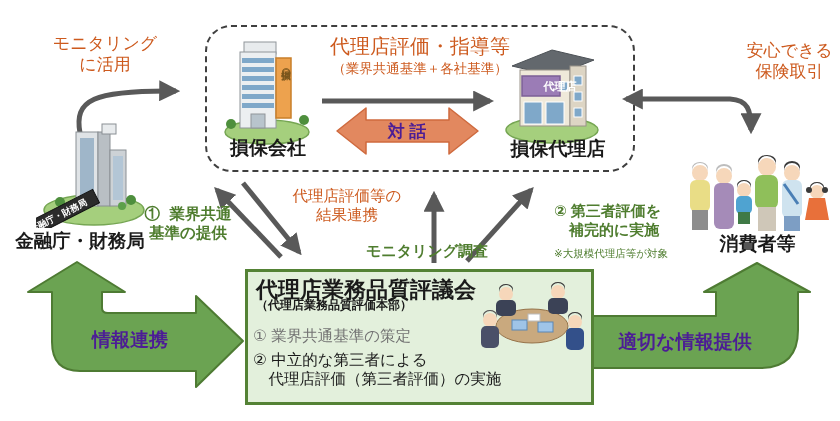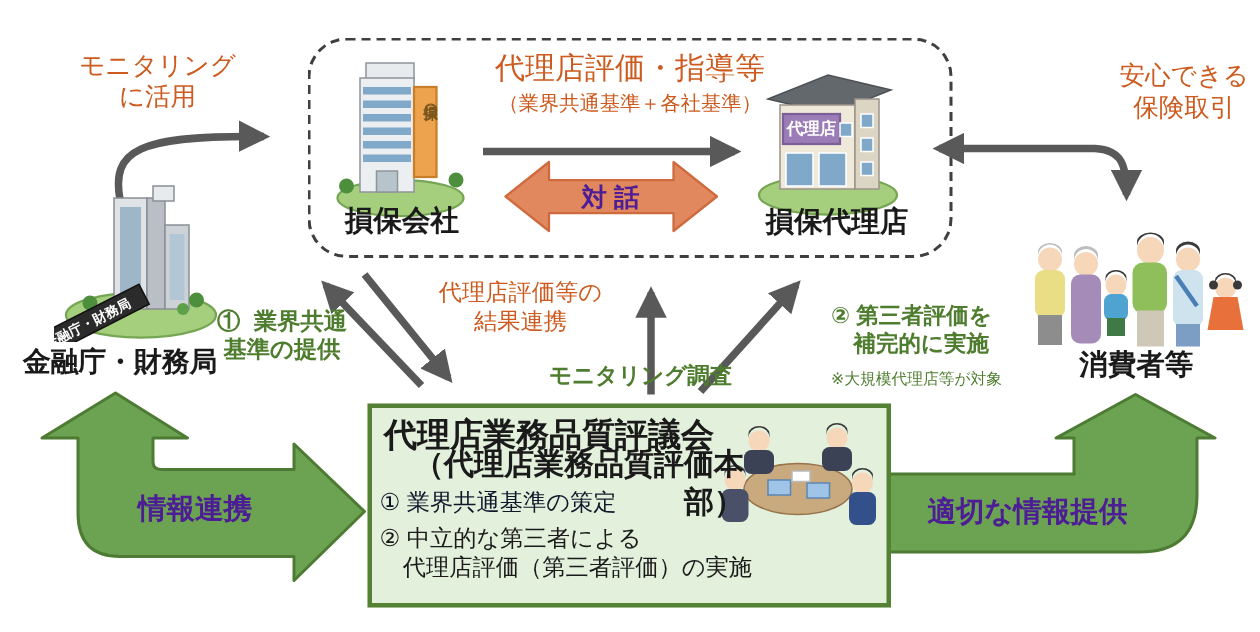--- a/index.html
+++ b/index.html
@@ -91,21 +91,21 @@
     <rect x="20" y="32" width="50" height="56" fill="#efe9da" stroke="#9a938a"></rect>
     <rect x="70" y="28" width="16" height="60" fill="#ddd5c4" stroke="#9a938a"></rect>
     <rect x="22" y="38" width="38" height="20" fill="#9b7cb6" stroke="#7c5f96" stroke-width="1.5"></rect>
     <rect x="60" y="44" width="8" height="9" fill="#7fa8c9" stroke="#ffffff"></rect>
     <rect x="74" y="38" width="8" height="9" fill="#7fa8c9" stroke="#ffffff"></rect>
     <rect x="74" y="54" width="8" height="9" fill="#7fa8c9" stroke="#ffffff"></rect>
     <rect x="74" y="70" width="8" height="9" fill="#7fa8c9" stroke="#ffffff"></rect>
     <rect x="24" y="64" width="18" height="22" fill="#7fa8c9" stroke="#ffffff"></rect>
     <rect x="46" y="64" width="18" height="22" fill="#7fa8c9" stroke="#ffffff"></rect>
   </svg>
-  <div class="lbl ctr" style="left:522px;top:80px;width:38px;font-size:11px;color:#ffffff;font-weight:bold;">代理店</div>
+  <div class="lbl ctr" style="left:522px;top:80px;width:38px;font-size:11px;color:#ffffff;font-weight:bold;padding-left:19px;">代理店</div>
 
   <svg class="illus" style="left:684px;top:146px;" width="152" height="88" viewBox="0 0 152 88">
     <circle cx="16" cy="27" r="8" fill="#f6d7ba"></circle>
       <path d="M8,25 a8,8 0 0 1 16,0 l0,-3 a8,6 0 0 0 -16,0 z" fill="#b9b9b9"></path>
     <rect x="6" y="34" width="20" height="32" rx="6" fill="#e9dd86"></rect>
     <rect x="8" y="64" width="16" height="20" fill="#8d8d8d"></rect>
     <circle cx="40" cy="30" r="8" fill="#f6d7ba"></circle>
       <path d="M32,28 a8,8 0 0 1 16,0 l0,-4 a8,6 0 0 0 -16,0 z" fill="#bdbdbd"></path>
     <rect x="30" y="37" width="20" height="46" rx="6" fill="#a58bb8"></rect>
     <circle cx="60" cy="44" r="7" fill="#f6d7ba"></circle>
@@ -167,21 +167,21 @@
   <div class="lbl orange ctr" style="left:277px;top:186px;width:140px;font-size:15.5px;">代理店評価等の
 結果連携</div>
   <div class="lbl greent" style="left:366px;top:242px;width:140px;font-size:15px;">モニタリング調査</div>
   <div class="lbl greent" style="left:554px;top:202px;width:150px;font-size:15px;">② 第三者評価を
 　補完的に実施</div>
   <div class="lbl" style="left:554px;top:247px;width:165px;font-size:10.5px;color:#4f7d2f;">※大規模代理店等が対象</div>
 
   <div class="lbl blackb ctr" style="left:700px;top:232px;width:115px;font-size:19px;">消費者等</div>
 
   <div class="lbl blackb" style="left:256px;top:276px;width:230px;font-size:22px;z-index:6;">代理店業務品質評議会</div>
-  <div class="lbl blackb" style="left:256px;top:298px;width:240px;font-size:20px;z-index:6;text-align:right;">（代理店業務品質評価本部）</div>
-  <div class="lbl" style="left:253px;top:326px;width:240px;font-size:15.5px;color:#0f172a;z-index:6;">① 業界共通基準の策定</div>
+  <div class="lbl blackb" style="left:256px;top:298px;width:240px;font-size:12px;z-index:6;">（代理店業務品質評価本部）</div>
+  <div class="lbl" style="left:253px;top:326px;width:240px;font-size:15.5px;color:#737373;z-index:6;">① 業界共通基準の策定</div>
   <div class="lbl" style="left:253px;top:350px;width:280px;font-size:15.5px;color:#1a1a1a;z-index:6;">② 中立的な第三者による
 　代理店評価（第三者評価）の実施</div>
 
   <div class="lbl whiteb ctr" style="left:70px;top:328px;width:120px;font-size:19px;">情報連携</div>
   <div class="lbl whiteb ctr" style="left:600px;top:330px;width:170px;font-size:19px;">適切な情報提供</div>
 
 </div>
 
 </body></html>

